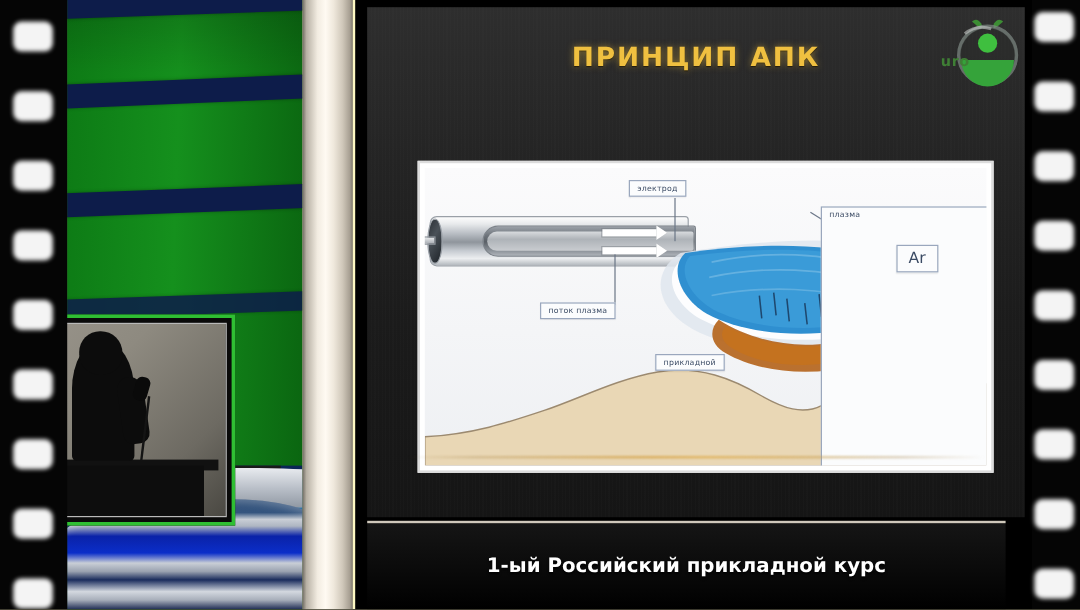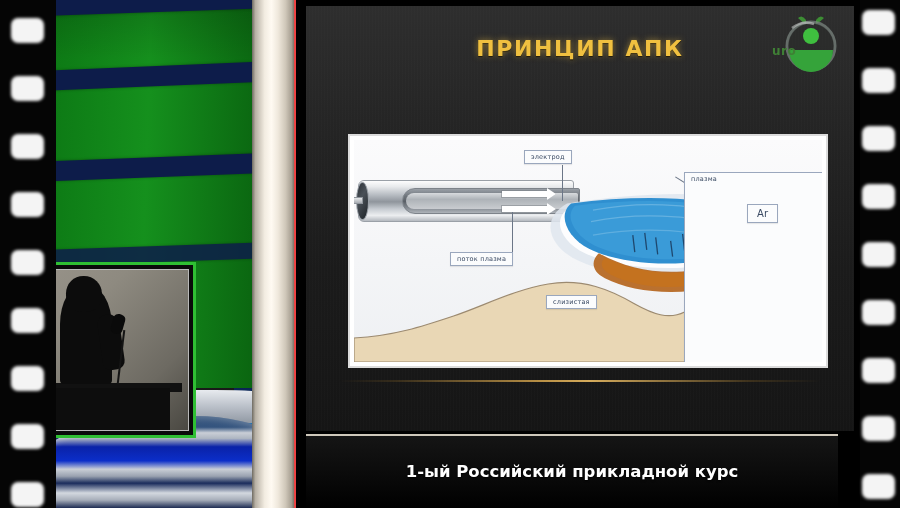--- a/index.html
+++ b/index.html
@@ -3,21 +3,21 @@
 <meta charset="utf-8">
 <style>
   * { box-sizing: border-box; margin: 0; padding: 0; }
   html, body {
     width: 900px; height: 508px;
     background: #000;
     font-family: "Liberation Sans", sans-serif;
     overflow: hidden;
   }
 
-  #stage { position: relative; width: 900px; height: 508px; background: #ef4444; overflow: hidden; }
+  #stage { position: relative; width: 900px; height: 508px; background: #fef9c3; overflow: hidden; }
 
   
   .filmstrip {
     position: absolute; top: 0; height: 508px;
     background: #050505; z-index: 40;
   }
   .filmstrip.left  { left: 0;  width: 56px; }
   .filmstrip.right { right: 0; width: 40px; }
   .sprocket {
     position: absolute;
@@ -189,42 +189,42 @@
   .slide-title {
     position: absolute; top: 30px; left: 0; width: 100%;
     text-align: center;
     font-size: 22px; font-weight: 700; letter-spacing: 1.6px;
     color: #f0c040;
     text-shadow: 0 0 6px rgba(240,192,64,.55), 0 1px 1px rgba(0,0,0,.9);
     font-family: "DejaVu Sans", sans-serif;
   }
 
   .brand-logo {
-    position: absolute; right: 12px; top: 8px;
+    position: absolute; right: 0; top: 8px;
     width: 70px; height: 62px; text-align: right;
   }
   .brand-text {
     position: absolute; left: 0px; top: 30px;
     color: #3f7f35; font-size: 12px; font-weight: 700;
     letter-spacing: .5px;
     font-family: "DejaVu Sans", sans-serif;
   }
 
   .gold-line {
     position: absolute; left: 6%; top: 374px; width: 88%; height: 2px;
     background: linear-gradient(90deg,
       rgba(0,0,0,0) 0%, rgba(150,110,40,.25) 12%,
       rgba(214,166,78,.85) 42%, rgba(224,180,96,.95) 52%,
       rgba(150,110,40,.3) 85%, rgba(0,0,0,0) 100%);
     filter: blur(.7px);
   }
 
   
   .diagram-frame {
-    position: absolute; left: 42px; top: 128px; width: 480px; height: 234px;
+    position: absolute; left: 42px; top: 128px; width: 480px; height: 260px;
     background: #ffffff;
     border: 2px solid #dcdcdc;
     padding: 4px;
   }
   .diagram {
     position: relative; width: 100%; height: 100%;
     background: linear-gradient(180deg,#fbfbfc 0%, #f4f5f7 55%, #eef0f3 100%);
     overflow: hidden;
   }
 
@@ -288,21 +288,21 @@
     font-size: 6.5px;
     font-family: "DejaVu Sans", sans-serif;
     letter-spacing: .2px;
     padding: 2px 6px;
     white-space: nowrap;
     box-shadow: 0 1px 1px rgba(0,0,0,.08);
   }
   .lbl.electrode { left: 170px; top: 10px; }
   .lbl.argon     { left: 96px;  top: 112px; }
   .lbl.plasma    { left: 330px; top: 32px; }
-  .lbl.ar        { left: 393px; top: 64px; font-size: 10px; padding: 3px 9px; }
+  .lbl.ar        { left: 393px; top: 64px; font-size: 13px; padding: 3px 9px; }
   .lbl.mucosa    { left: 192px; top: 155px; }
   .leader { position: absolute; background: #6b7687; }
 
   
   .caption-bar {
     position: absolute; left: 10px; bottom: 0px; right: 22px; height: 74px;
     background: linear-gradient(180deg,#151515 0%,#0a0a0a 55%,#000 100%);
     border-top: 2px solid #cfc8bb;
     display: flex; align-items: center; justify-content: center;
   }
@@ -426,21 +426,21 @@
           </svg>
 
           <div class="leader" style="left:208px; top:25px; width:1px; height:36px;"></div>
           <div class="leader" style="left:158px; top:72px; width:1px; height:42px;"></div>
           <div class="leader" style="left:318px; top:48px; width:22px; height:1px; transform:rotate(32deg); transform-origin:right center;"></div>
 
           <div class="lbl electrode">электрод</div>
           <div class="lbl argon">поток плазма</div>
           <div class="lbl plasma">плазма</div>
           <div class="lbl ar">Ar</div>
-          <div class="lbl mucosa">слизистая</div>
+          <div class="lbl mucosa">прикладной</div>
 
         </div>
       </div>
 
       <div class="gold-line"></div>
     </div>
 
     <div class="caption-bar">
       <div class="caption-text">
         <div>1-ый Российский прикладной курс</div>

